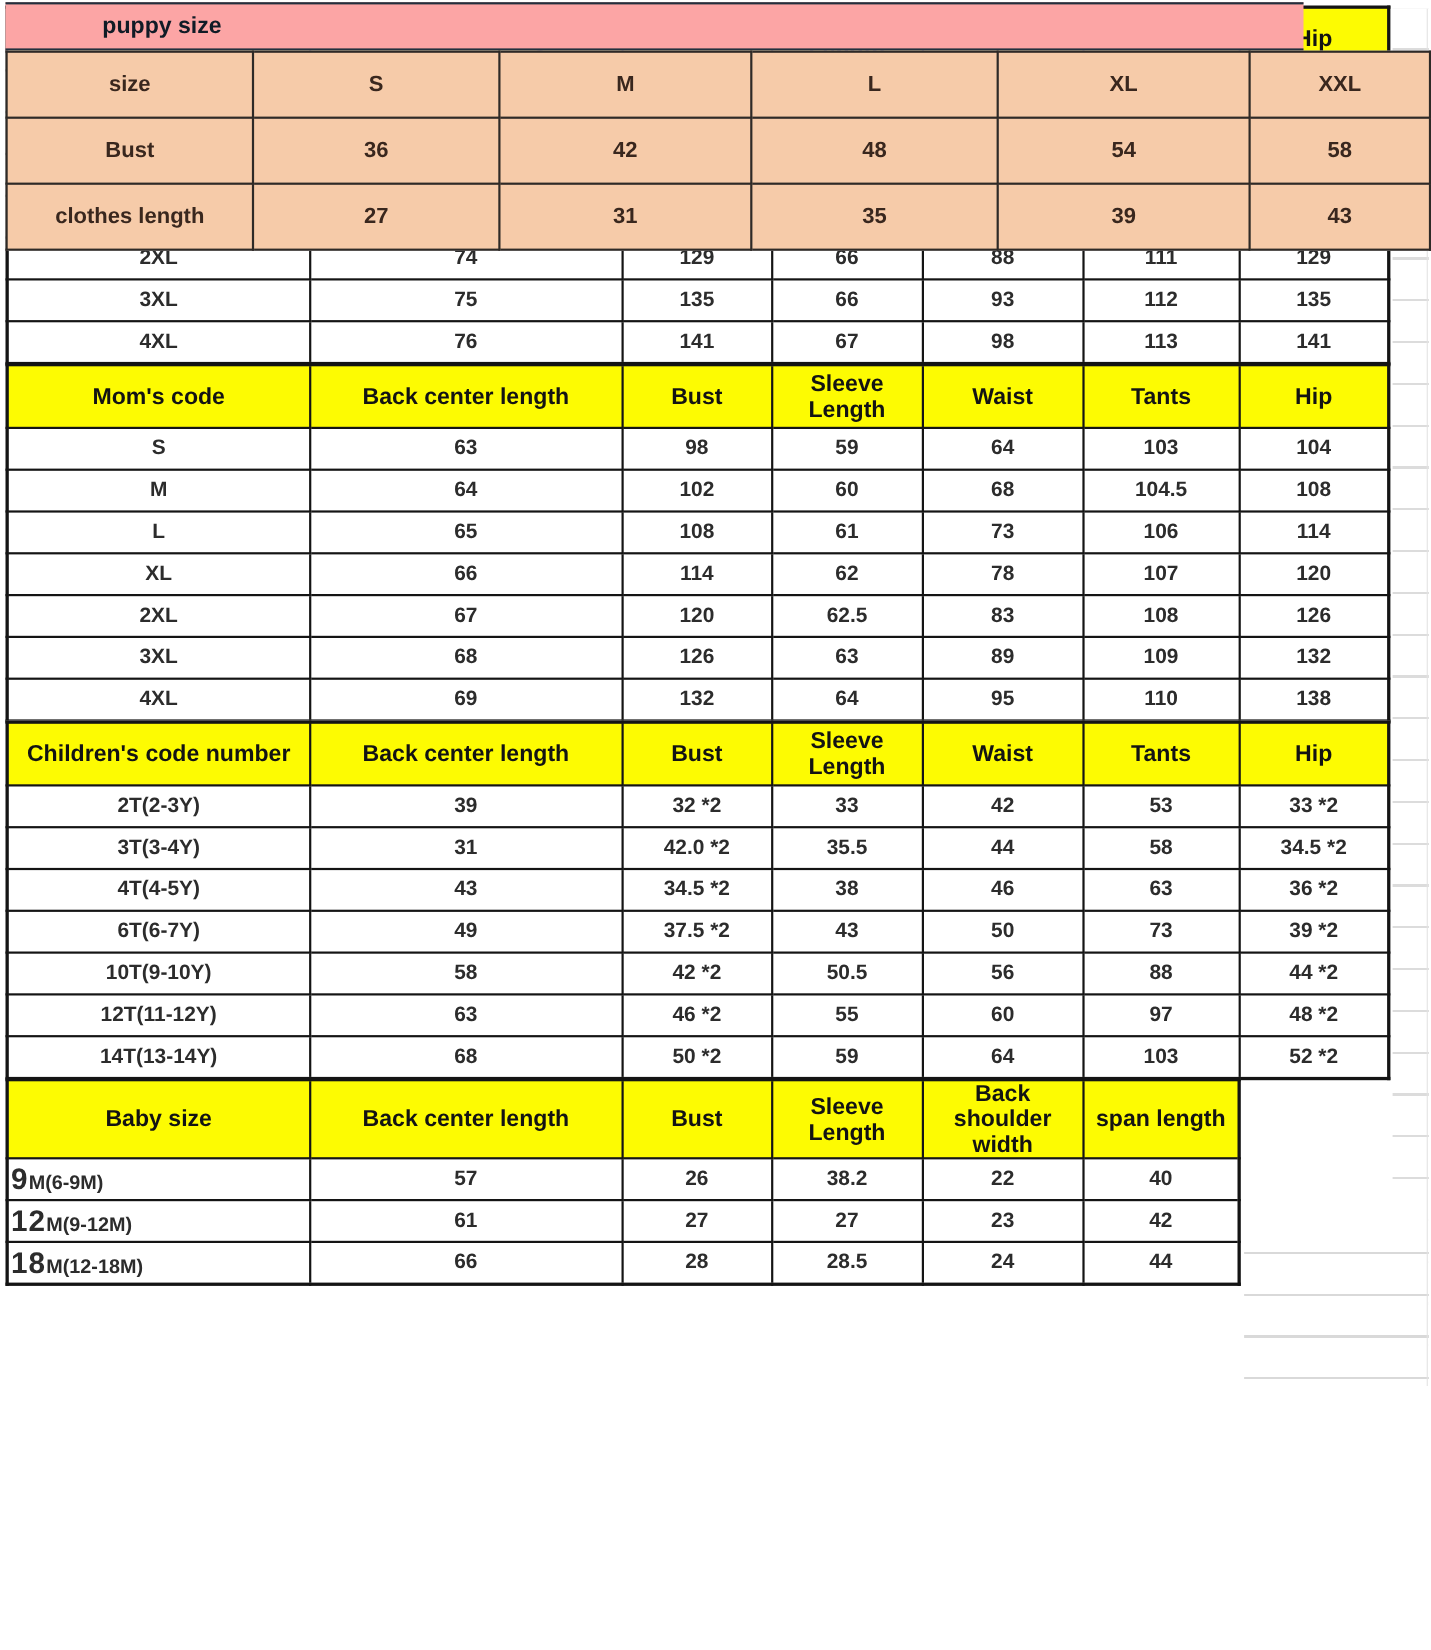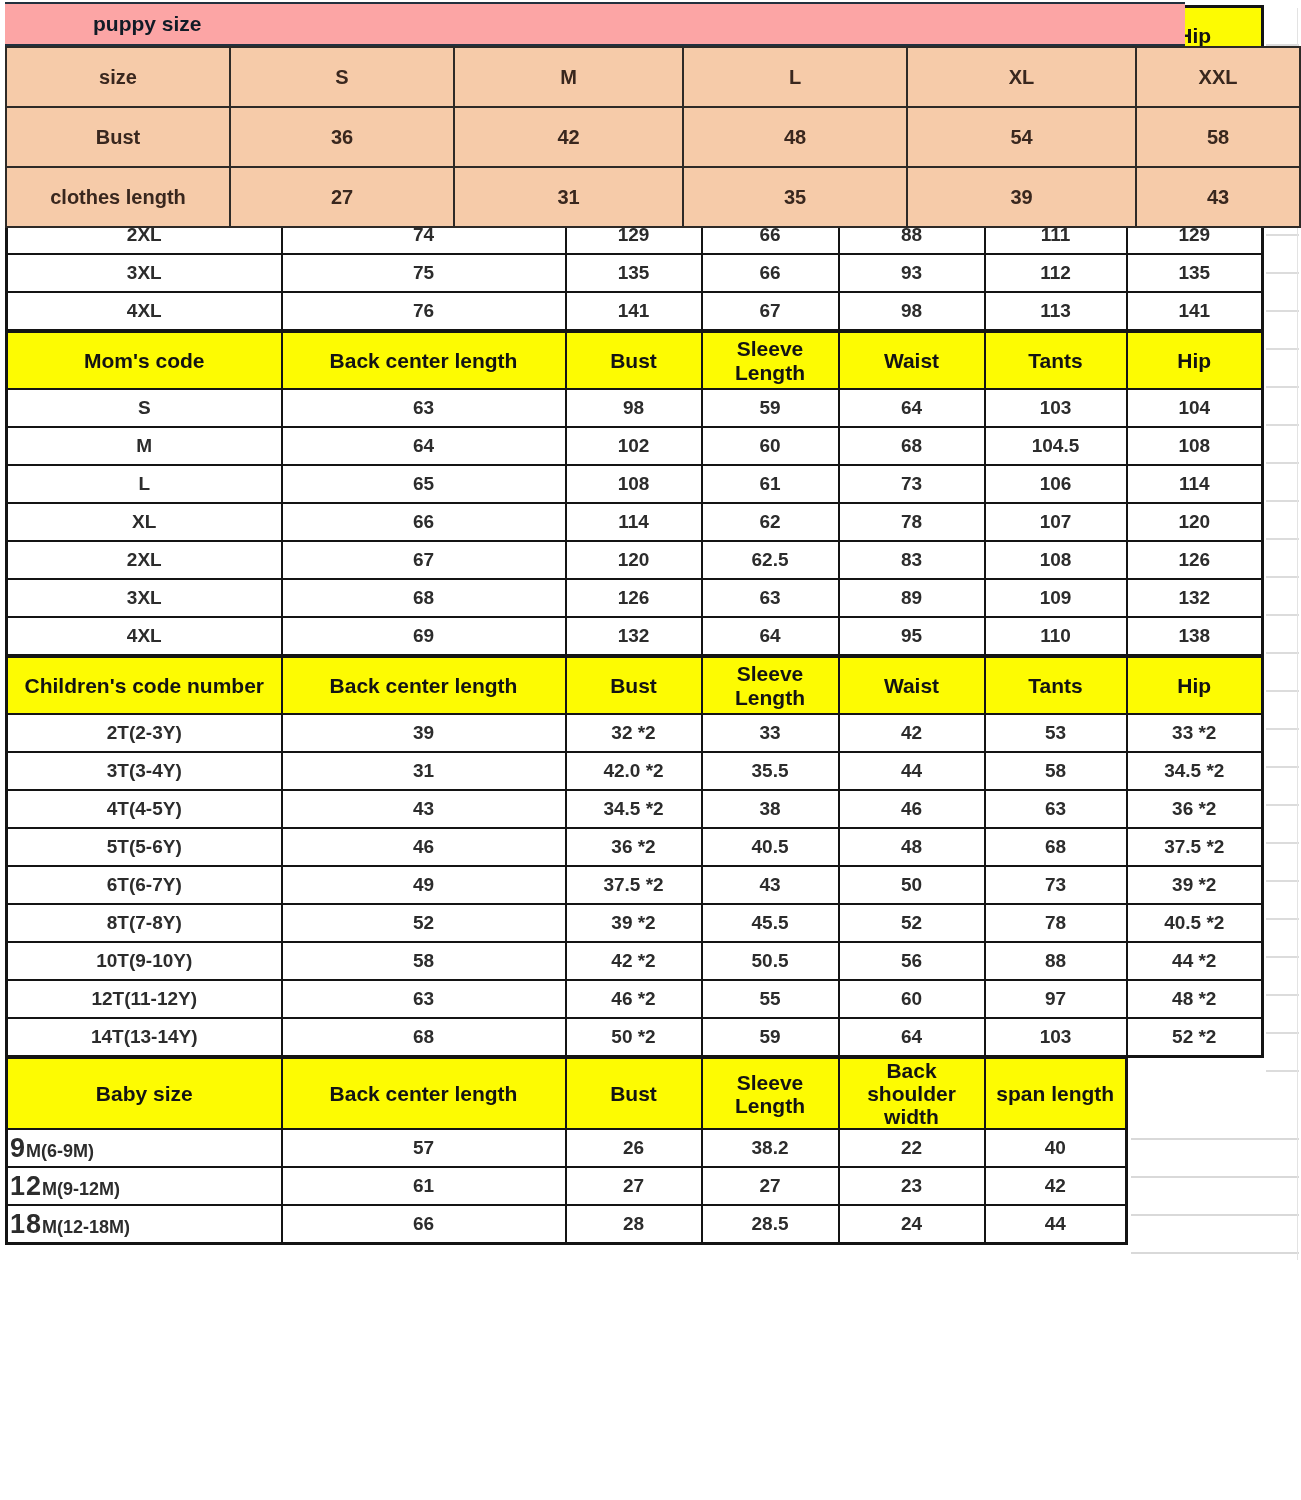--- a/index.html
+++ b/index.html
@@ -302,45 +302,27 @@
           <tr>
             <td class="c-blue">4T(4-5Y)</td>
             <td class="c-blue">43</td>
             <td class="c-blue">34.5 *2</td>
             <td class="c-blue">38</td>
             <td class="c-blue">46</td>
             <td class="c-blue">63</td>
             <td class="c-black">36 *2</td>
           </tr>
           <tr>
-            <td class="c-blue">5T(5-6Y)</td>
-            <td class="c-blue">46</td>
-            <td class="c-blue">36 *2</td>
-            <td class="c-blue">40.5</td>
-            <td class="c-blue">48</td>
-            <td class="c-blue">68</td>
-            <td class="c-black">37.5 *2</td>
-          </tr>
-          <tr>
             <td class="c-blue">6T(6-7Y)</td>
             <td class="c-blue">49</td>
             <td class="c-blue">37.5 *2</td>
             <td class="c-blue">43</td>
             <td class="c-blue">50</td>
             <td class="c-blue">73</td>
             <td class="c-black">39 *2</td>
-          </tr>
-          <tr>
-            <td class="c-navy">8T(7-8Y)</td>
-            <td class="c-navy">52</td>
-            <td class="c-navy">39 *2</td>
-            <td class="c-navy">45.5</td>
-            <td class="c-navy">52</td>
-            <td class="c-navy">78</td>
-            <td class="c-black">40.5 *2</td>
           </tr>
           <tr>
             <td class="c-navy">10T(9-10Y)</td>
             <td class="c-navy">58</td>
             <td class="c-navy">42 *2</td>
             <td class="c-navy">50.5</td>
             <td class="c-navy">56</td>
             <td class="c-navy">88</td>
             <td class="c-black">44 *2</td>
           </tr>

